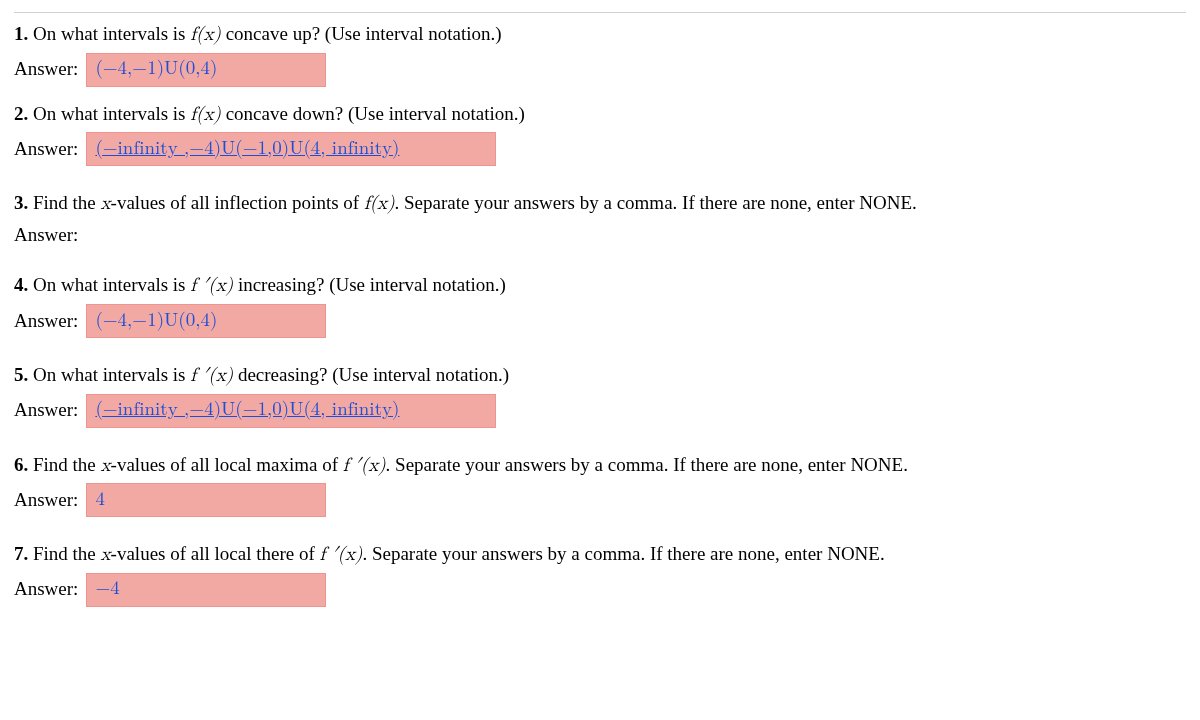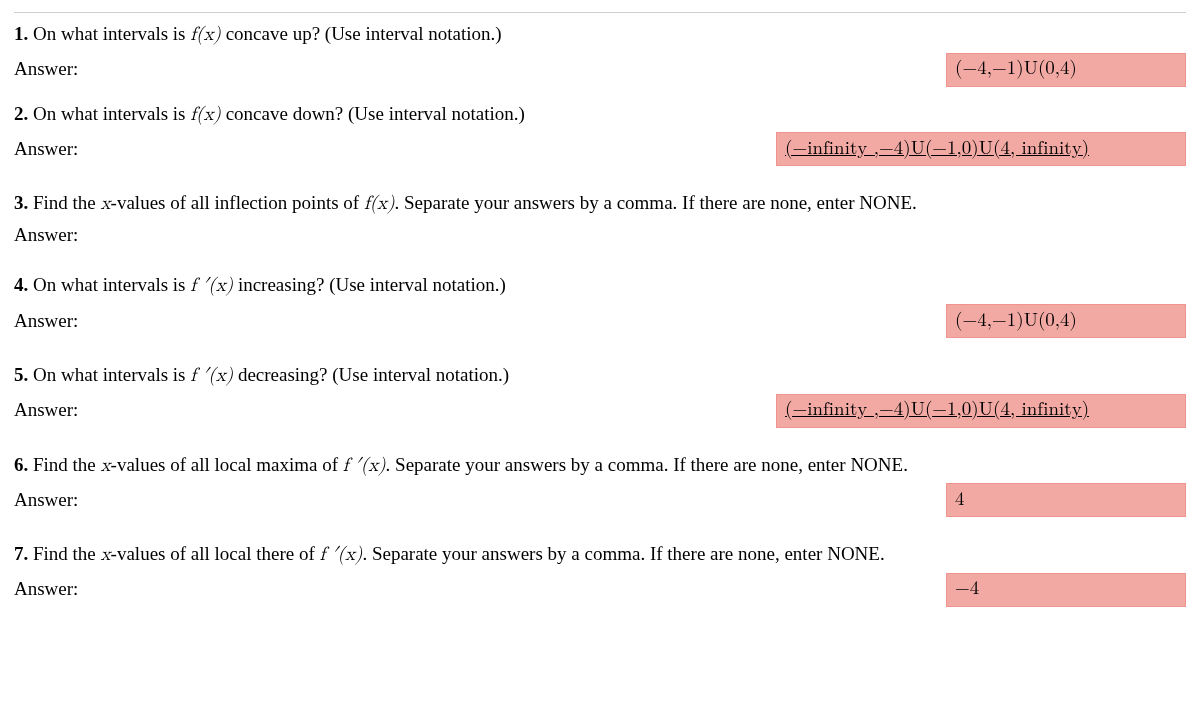--- a/index.html
+++ b/index.html
@@ -20,28 +20,27 @@
     .question {
       margin: 6px 0 4px 0;
     }
     .question strong { font-weight: bold; }
     .mathit { font-style: italic; font-family: 'Latin Modern Math', 'Cambria Math', Georgia, serif; }
     .answer-row {
       display: flex;
       align-items: center;
       gap: 8px;
       margin: 4px 0 14px 0;
-      justify-content: space-between;
     }
     .answer-label { font-family: Georgia, serif; }
     .answer-box {
       background: #f2a9a3;
       border: 1px solid #ef948e;
       padding: 5px 10px 5px 8px;
-      color: #000000;
+      color: #1d4ed8;
       font-family: 'Latin Modern Math', 'Cambria Math', Georgia, serif;
       min-width: 240px;
       height: 34px;
       display: inline-flex;
       align-items: center;
     }
     .answer-box.wide { min-width: 410px; text-decoration: underline; }
     .sep { height: 4px; }
   </style>
 </head>

